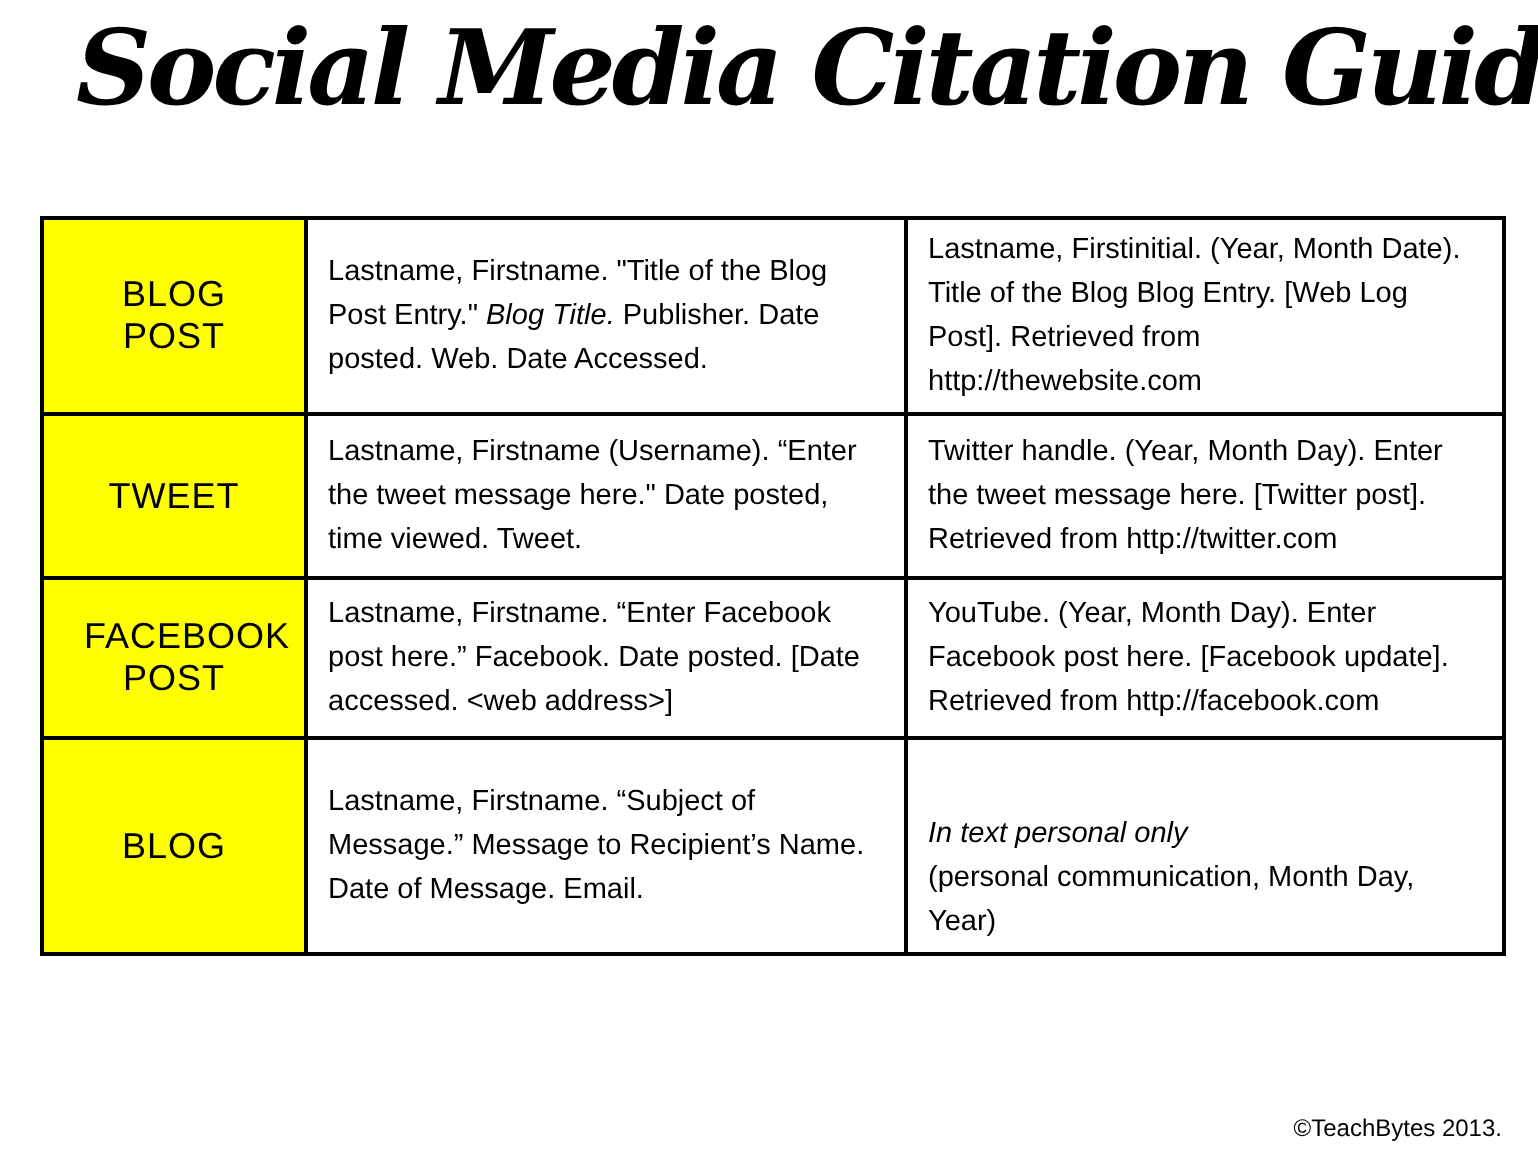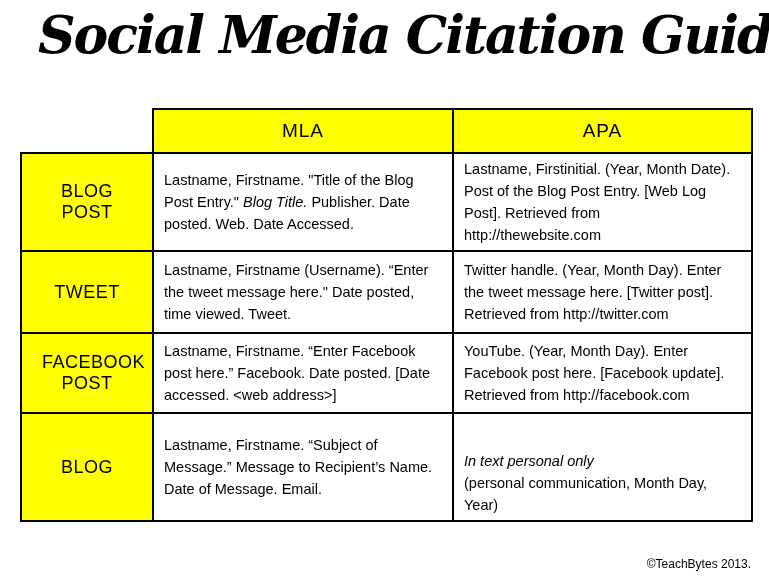--- a/index.html
+++ b/index.html
@@ -75,30 +75,25 @@
 
 <div class="title">Social Media Citation Guide</div>
 
 <table class="citation">
   <colgroup>
     <col class="c-label">
       <col class="c-mla">
       <col class="c-apa">
   </colgroup>
   <tbody>
-    <tr>
-      <td class="blank"></td>
-      <th class="colhead">MLA</th>
-      <th class="colhead">APA</th>
-    </tr>
 
     <tr class="r0">
       <td class="rowlabel">BLOG POST</td>
       <td class="cell"><span>Lastname, Firstname. "Title of the Blog Post Entry." </span><span class="it">Blog Title.</span><span> Publisher. Date posted. Web. Date Accessed.</span></td>
-      <td class="cell">Lastname, Firstinitial. (Year, Month Date). Post of the Blog Post Entry. [Web Log Post]. Retrieved from http://thewebsite.com</td>
+      <td class="cell">Lastname, Firstinitial. (Year, Month Date). Title of the Blog Blog Entry. [Web Log Post]. Retrieved from http://thewebsite.com</td>
     </tr>
 
 
     <tr class="r2">
       <td class="rowlabel">TWEET</td>
       <td class="cell">Lastname, Firstname (Username). “Enter the tweet message here." Date posted, time viewed. Tweet.</td>
       <td class="cell">Twitter handle. (Year, Month Day). Enter the tweet message here. [Twitter post]. Retrieved from http://twitter.com</td>
     </tr>
 
     <tr class="r3">

